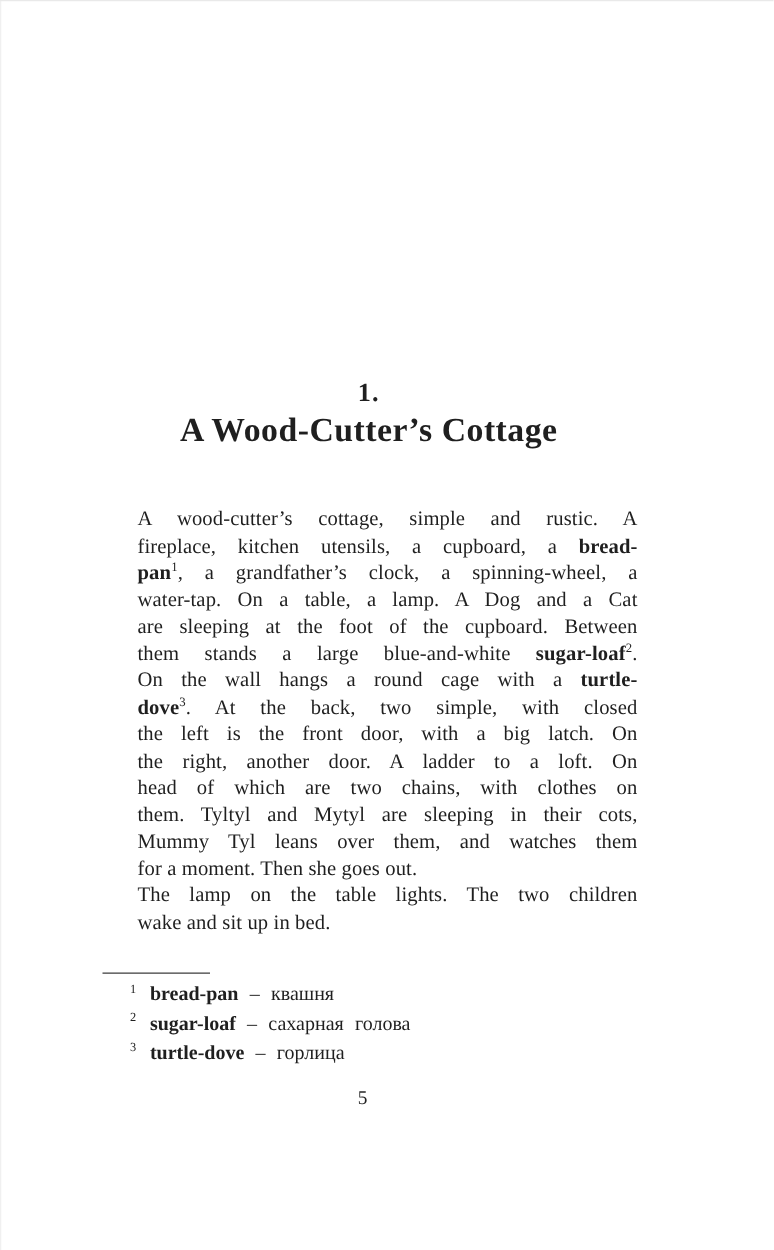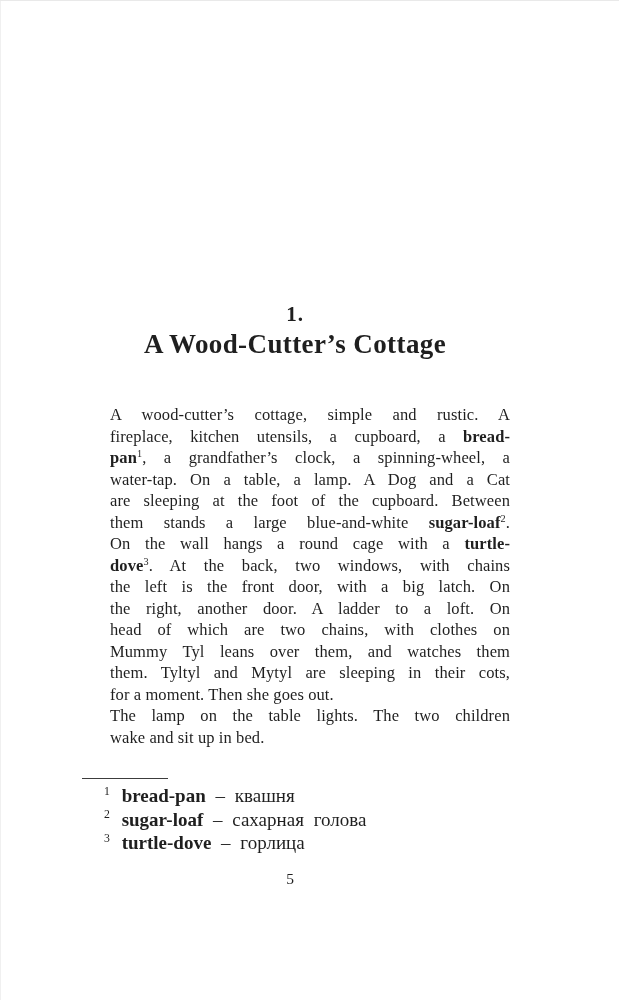--- a/index.html
+++ b/index.html
@@ -65,21 +65,21 @@
     width: 86px;
     margin-left: -28px;
     border: 0;
     border-top: 1.6px solid #3c3c3c;
     margin-top: 0;
     margin-bottom: 5px;
   }
   .footnotes { margin: 0; padding: 0; list-style: none; }
   .footnote {
     margin-left: -6px;
-    font-size: 19px;
+    font-size: 16px;
     line-height: 23.5px;
     word-spacing: 5px;
     white-space: nowrap;
   }
   .fn-marker { margin-right: 2px; }
   .fn-term { font-weight: bold; }
   .page-number {
     position: absolute;
     left: 110px;
     top: 870px;
@@ -101,26 +101,26 @@
 
   <main class="stage-directions" id="stage-directions">
       <div class="paragraph">
         <div class="line"><span>A wood-cutter’s cottage, simple and rustic. A</span></div>
         <div class="line"><span>fireplace, kitchen utensils, a cupboard, a </span><b>bread-</b></div>
         <div class="line"><b>pan</b><sup>1</sup><span>, a grandfather’s clock, a spinning-wheel, a</span></div>
         <div class="line"><span>water-tap. On a table, a lamp. A Dog and a Cat</span></div>
         <div class="line"><span>are sleeping at the foot of the cupboard. Between</span></div>
         <div class="line"><span>them stands a large blue-and-white </span><b>sugar-loaf</b><sup>2</sup><span>.</span></div>
         <div class="line"><span>On the wall hangs a round cage with a </span><b>turtle-</b></div>
-        <div class="line"><b>dove</b><sup>3</sup><span>. At the back, two windows, with chains</span></div>
+        <div class="line"><b>dove</b><sup>3</sup><span>. At the back, two simple, with closed</span></div>
         <div class="line"><span>the left is the front door, with a big latch. On</span></div>
         <div class="line"><span>the right, another door. A ladder to a loft. On</span></div>
         <div class="line"><span>head of which are two chains, with clothes on</span></div>
+        <div class="line"><span>them. Tyltyl and Mytyl are sleeping in their cots,</span></div>
         <div class="line"><span>Mummy Tyl leans over them, and watches them</span></div>
-        <div class="line"><span>them. Tyltyl and Mytyl are sleeping in their cots,</span></div>
         <div class="line last"><span>for a moment. Then she goes out.</span></div>
       </div>
       <div class="paragraph">
         <div class="line"><span>The lamp on the table lights. The two children</span></div>
         <div class="line last"><span>wake and sit up in bed.</span></div>
       </div>
     </main>
 
   <footer class="footnote-block">
     <hr class="footnote-separator">

